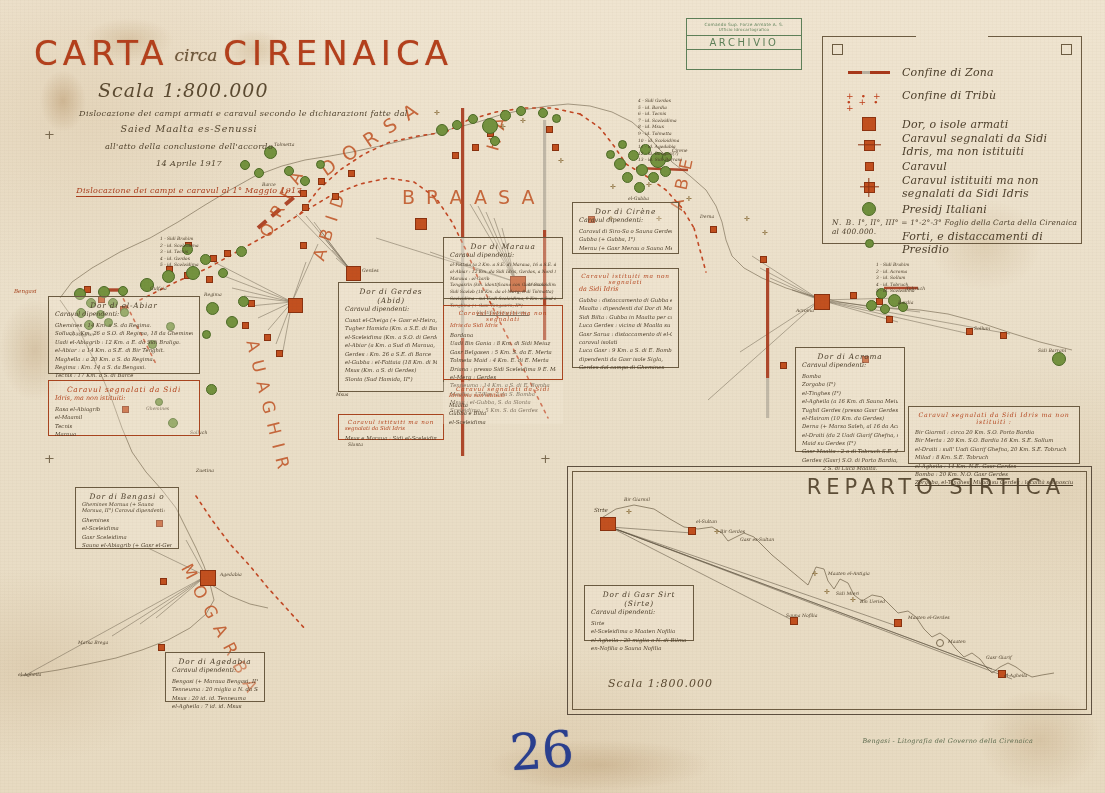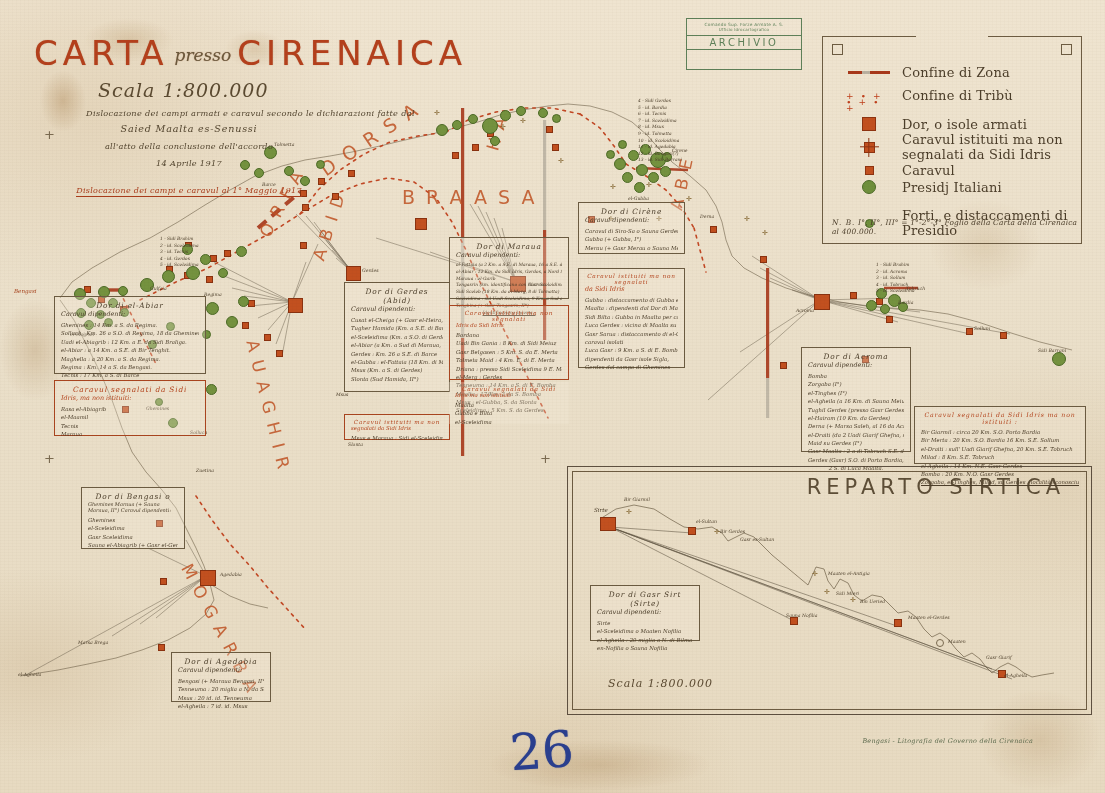--- a/index.html
+++ b/index.html
@@ -57,21 +57,21 @@
   #legend .lgframe:after{right:0;}
   #legend h2{
     position:absolute;left:0;right:0;top:0;text-align:center;margin:0;
     font-family:"DejaVu Sans",sans-serif;font-weight:normal;
     font-size:21px;letter-spacing:5px;color:#5d4e37;
   }
   .lg-corner{position:absolute;width:9px;height:9px;border:1px solid #6d5c42;}
   .lg-rows{position:absolute;left:18px;top:38px;right:10px;}
   .lgrow{display:flex;align-items:center;min-height:17px;}
   .lgsym{width:66px;flex:0 0 66px;display:flex;justify-content:center;align-items:center;}
-  .lgtxt{font-family:"DejaVu Serif",serif;font-size:13px;color:#4c3e2a;letter-spacing:.2px;}
+  .lgtxt{font-family:"DejaVu Serif",serif;font-style:italic;font-size:11px;color:#4c3e2a;letter-spacing:.2px;}
   .sym-zona{width:42px;height:3px;background:
     linear-gradient(90deg,#a8381a 0 34%,#b9b0a0 34% 52%,#a8381a 52% 100%);}
   .sym-tribu{width:46px;height:6px;color:#c0401c;font-size:9px;line-height:6px;letter-spacing:2px;font-family:"DejaVu Sans",sans-serif;}
   .sq{background:#c2501f;border:1px solid #8e3310;display:block;}
   .sq-a{width:11px;height:11px;}
   .sq-b{width:9px;height:9px;}
   .sq-c{width:7px;height:7px;}
   .cross{position:relative;}
   .cross:before,.cross:after{content:"";position:absolute;background:#8e3310;}
   .cross:before{left:-5px;right:-5px;top:50%;height:1.4px;transform:translateY(-50%);}
@@ -90,21 +90,21 @@
   #stamp .l2{font-size:4px;letter-spacing:.2px;}
   #stamp .l3{font-size:10px;letter-spacing:2.6px;margin:3px 0 19px;border-top:1px solid #3f6b3f;border-bottom:1px solid #3f6b3f;padding:1px 0;}
   #stamp table{width:100%;border-collapse:collapse;font-size:3.6px;}
   #stamp td{border-right:1px solid #3f6b3f;padding:0;}
   #stamp td:last-child{border-right:none;}
   #stamp .vh{font-size:3.4px;letter-spacing:.2px;}
   #stamp .vv{font-size:8px;font-family:"DejaVu Serif",serif;}
 
   
   .mbox{position:absolute;border:1px solid #6b5b41;background:rgba(244,236,220,.30);
-    z-index:13;padding:4px 6px;box-sizing:border-box;margin-left:6px;}
+    z-index:13;padding:4px 6px;box-sizing:border-box;}
   .mbox .bt{font-family:"DejaVu Serif",serif;font-style:italic;font-size:7.4px;text-align:center;color:#4c3e2a;letter-spacing:.8px;}
   .mbox .bt2{font-family:"DejaVu Serif",serif;font-style:italic;font-size:6.4px;color:#4c3e2a;margin-bottom:3px;}
   .mbox .bl{font-family:"DejaVu Serif",serif;font-style:italic;font-size:5.4px;color:#4c3e2a;line-height:1.55;white-space:nowrap;overflow:hidden;}
   .mbox.redbox{border-color:#a9451f;}
   .mbox.redbox .bt,.mbox.redbox .bt2{color:#b4441d;}
   .mbox .u{text-decoration:underline;}
 
   
   .region{position:absolute;color:#c05324;font-family:"DejaVu Sans",sans-serif;
     font-size:17px;letter-spacing:9px;z-index:9;opacity:.85;white-space:nowrap;}
@@ -151,21 +151,21 @@
   <div class="stain" style="left:930px;top:200px;width:110px;height:90px;background:radial-gradient(rgba(176,138,80,.16),rgba(176,138,80,0) 72%);"></div>
   <div class="stain" style="left:490px;top:740px;width:220px;height:50px;background:radial-gradient(rgba(168,126,70,.22),rgba(168,126,70,0) 72%);"></div>
   <div class="stain" style="left:980px;top:690px;width:120px;height:100px;background:radial-gradient(rgba(172,132,74,.20),rgba(172,132,74,0) 72%);"></div>
 
   <div class="plus" style="left:44px;top:452px;">+</div>
   <div class="plus" style="left:540px;top:452px;">+</div>
   <div class="plus" style="left:44px;top:128px;">+</div>
 
   <div id="title">
     <div class="title-main">
-      <span>CARTA</span><span class="small">presso</span><span>CIRENAICA</span>
+      <span>CARTA</span><span class="small">circa</span><span>CIRENAICA</span>
     </div>
     <div class="scale-line">Scala 1:800.000</div>
     <div class="sub">Dislocazione dei campi armati e caravul secondo le dichiarazioni fatte dal</div>
     <div class="sub c big">Saied Maalta es-Senussi</div>
     <div class="sub c">all'atto della conclusione dell'accordo</div>
     <div class="sub c">14 Aprile 1917</div>
     <div style="text-align:center;width:310px;">
       <span class="sub red-u">Dislocazione dei campi e caravul al 1° Maggio 1917</span>
     </div>
   </div>
@@ -209,31 +209,40 @@
             <span class="sym-tribu">+ ∙ + ∙ + ∙ +</span>
           </div>
         <div class="lgtxt">Confine di Tribù</div>
       </div>
       <div class="lgrow" style="min-height:16px;">
         <div class="lgsym">
             <span class="sq sq-a" style="width:12px;height:12px;"></span>
           </div>
         <div class="lgtxt">Dor, o isole armati</div>
       </div>
-      <div class="lgrow" style="min-height:17px;">
+      <div class="lgrow" style="min-height:16px;">
         <div class="lgsym">
-            <span class="sq sq-b cross"></span>
-          </div>
-        <div class="lgtxt">Caravul istituiti ma non segnalati da Sidi Idris</div>
+          <span style="position:relative;display:block;">
+              <span class="sq sq-b"></span>
+          <span style="position:absolute;left:-6px;right:-6px;top:50%;height:1.4px;background:#8e3310;transform:translateY(-50%);"></span>
+            </span>
+        </div>
+        <div class="lgtxt">Caravul segnalati da Sidi Idris, ma non istituiti</div>
       </div>
       <div class="lgrow" style="min-height:16px;">
         <div class="lgsym">
             <span class="sq sq-c"></span>
           </div>
         <div class="lgtxt">Caravul</div>
+      </div>
+      <div class="lgrow" style="min-height:17px;">
+        <div class="lgsym">
+            <span class="sq sq-b cross"></span>
+          </div>
+        <div class="lgtxt">Caravul istituiti ma non segnalati da Sidi Idris</div>
       </div>
       <div class="lgrow" style="min-height:18px;margin-bottom:12px;">
         <div class="lgsym">
             <span class="circ circ-a"></span>
           </div>
         <div class="lgtxt">Presidj Italiani</div>
       </div>
       <div class="lgrow">
         <div class="lgsym">
             <span class="circ circ-b"></span>

